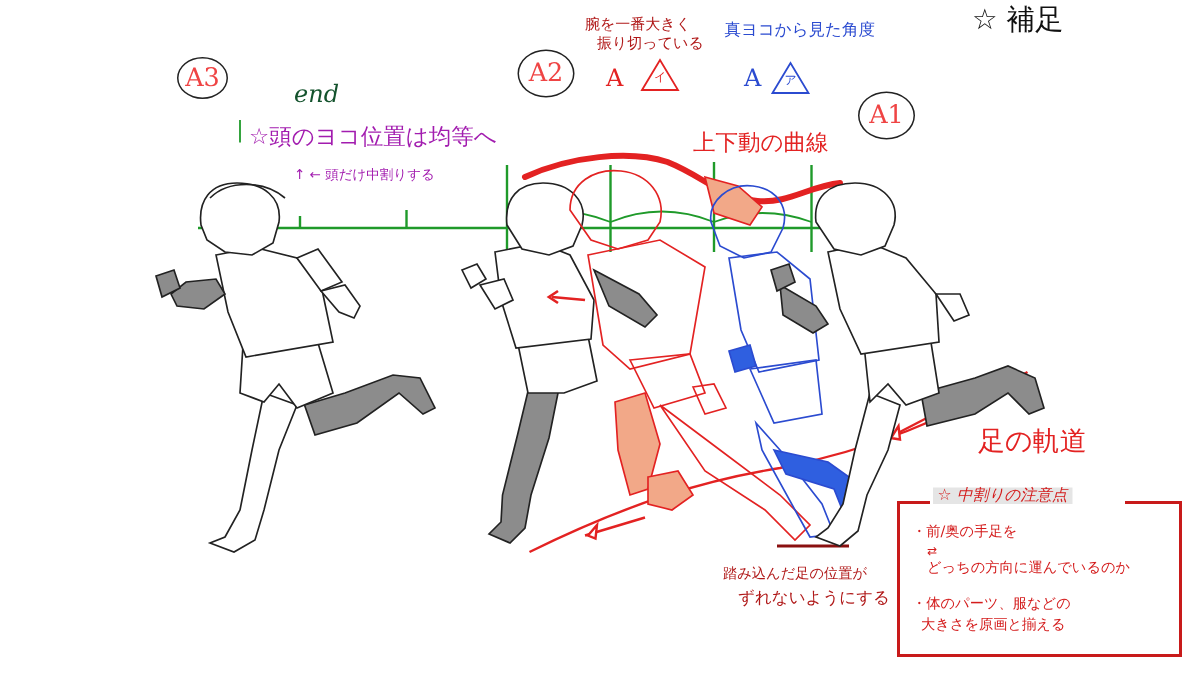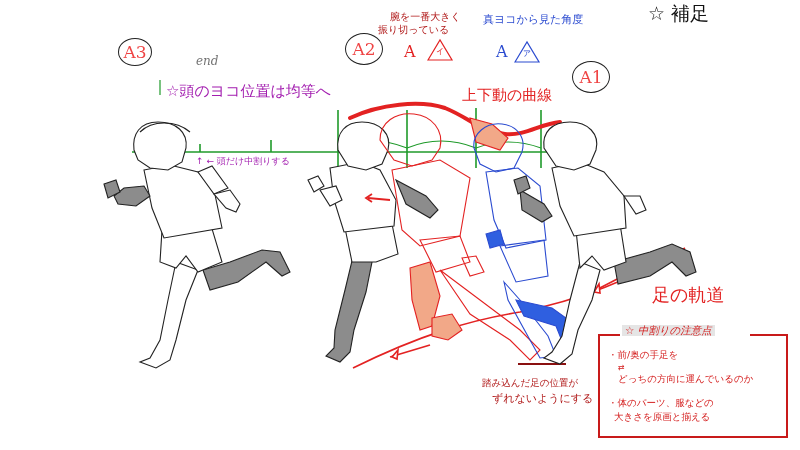--- a/index.html
+++ b/index.html
@@ -1,21 +1,21 @@
 <!DOCTYPE html>
 <html><head>
 <meta charset="utf-8">
 <style>
   html, body { margin: 0; padding: 0; background: #ffffff; }
   body { width: 800px; height: 450px; overflow: hidden; position: relative; font-family: "DejaVu Sans", sans-serif; }
   .sheet { position: absolute; left: 0; top: 0; width: 800px; height: 450px; background: #fff; }
   svg.art { position: absolute; left: 0; top: 0; width: 800px; height: 450px; }
   .lbl { position: absolute; white-space: nowrap; line-height: 1; }
   .key-circle { position: absolute; border: 1.5px solid #222; border-radius: 50%; display: flex; align-items: center; justify-content: center; font-family: "DejaVu Serif", serif; color: #ef4444; font-size: 17px; }
-  .end { font-family: "DejaVu Serif", serif; font-style: italic; font-size: 12px; color: #737373; padding-left: 48px; }
+  .end { font-family: "DejaVu Serif", serif; font-style: italic; font-size: 16px; color: #14532d; padding-left: 48px; }
   .hosoku { font-size: 19px; color: #111; }
   .green { color: #a21caf; }
   .red { color: #e32222; }
   .darkred { color: #b01818; }
   .blue { color: #2b4bd0; }
   .note-box { position: absolute; left: 598px; top: 334px; width: 186px; height: 102px; border: 2px solid #c81a1a; border-top: none; }
   .note-box .top-left, .note-box .top-right { position: absolute; top: 0; height: 2px; background: #c81a1a; }
   .note-title { position: absolute; left: 622px; top: 325px; background: #e5e5e5; padding: 0 3px; font-size: 10.5px; color: #d41c1c; font-style: italic; }
   .note-line { position: absolute; font-size: 9.5px; color: #d41c1c; }
 </style>
@@ -131,30 +131,30 @@
     <span>A2</span>
   </div>
 
   <div class="key-circle" style="left:572px;top:33px;width:36px;height:30px;margin-top:28px;">
     <span>A1</span>
   </div>
 
   <span class="lbl hosoku" style="left:648px;top:4px;">☆ 補足</span>
 
   <span class="lbl darkred" style="left:390px;top:12px;font-size:10px;">腕を一番大きく</span>
-  <span class="lbl darkred" style="left:378px;top:25px;font-size:10px;text-align:right;">振り切っている</span>
+  <span class="lbl darkred" style="left:398px;top:25px;font-size:10px;text-align:right;">振り切っている</span>
   <span class="lbl red" style="left:404px;top:44px;font-size:16px;font-family:'DejaVu Serif',serif;">A</span>
   <span class="lbl red" style="left:436px;top:48px;font-size:8px;">イ</span>
 
   <span class="lbl blue" style="left:483px;top:14px;font-size:11px;">真ヨコから見た角度</span>
   <span class="lbl blue" style="left:496px;top:44px;font-size:16px;font-family:'DejaVu Serif',serif;">A</span>
   <span class="lbl blue" style="left:523px;top:50px;font-size:8px;">ア</span>
 
   <span class="lbl green" style="left:166px;top:84px;font-size:15px;">☆頭のヨコ位置は均等へ</span>
-  <span class="lbl green" style="left:196px;top:113px;font-size:9px;margin-top:44px;">↑ ← 頭だけ中割りする</span>
+  <span class="lbl green" style="left:196px;top:113px;font-size:9px;">↑ ← 頭だけ中割りする</span>
 
   <span class="lbl red" style="left:462px;top:88px;font-size:15px;">上下動の曲線</span>
 
   <span class="lbl red" style="left:652px;top:286px;font-size:18px;">足の軌道</span>
 
   <span class="lbl darkred" style="left:482px;top:378px;font-size:9.5px;">踏み込んだ足の位置が</span>
   <span class="lbl darkred" style="left:492px;top:393px;font-size:11px;">ずれないようにする</span>
 
   <div class="note-box">
     <div class="top-left" style="left:0;width:20px;"></div>

